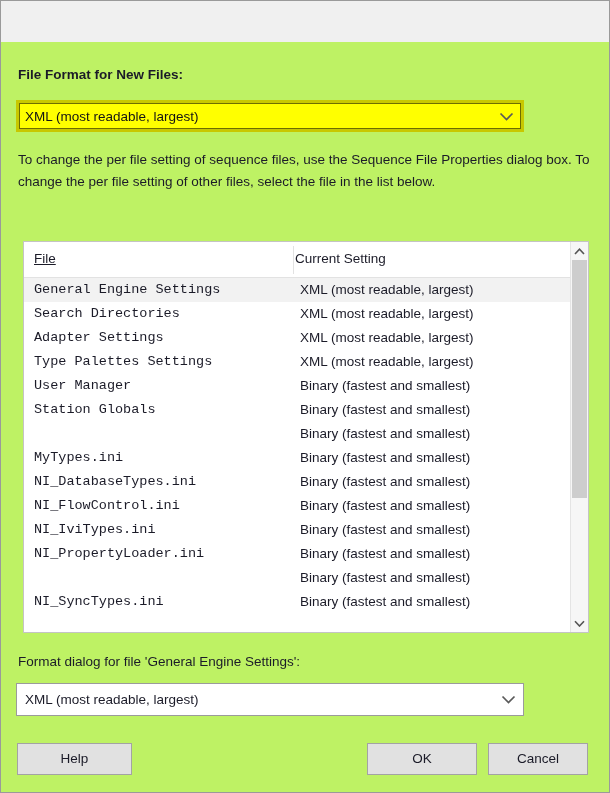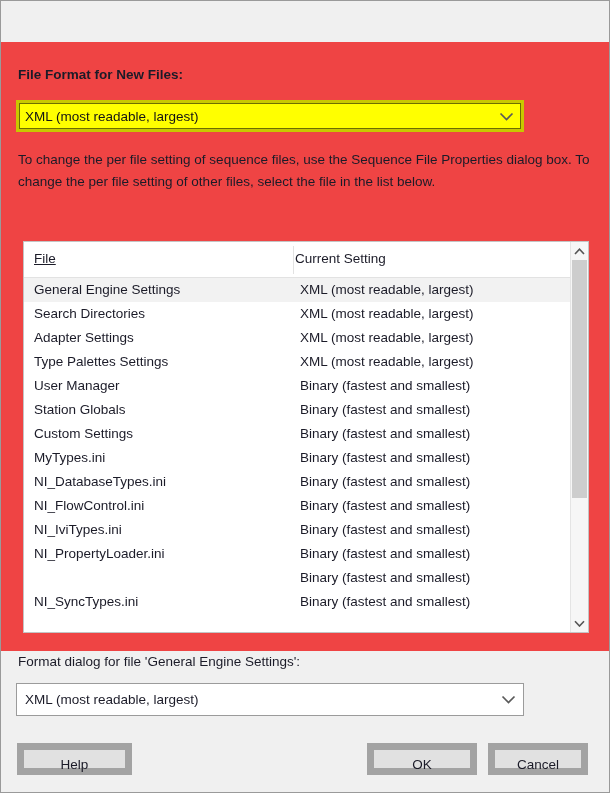--- a/index.html
+++ b/index.html
@@ -48,22 +48,22 @@
     letter-spacing: 0.1px;
     white-space: nowrap;
   }
 
   
   .client {
     position: absolute;
     left: 0;
     top: 41px;
     width: 608px;
-    height: 609px;
-    background: #ef4444;
+    height: 750px;
+    background: #bef264;
   }
 
   .label {
     position: absolute;
     font-size: 13.5px;
     color: #1b1b28;
     white-space: nowrap;
   }
 
   #lbl-file-format { left: 17px; top: 25px; font-weight: 600; }
@@ -172,20 +172,21 @@
     line-height: 24px;
     white-space: nowrap;
   }
   .lv-row.selected { background: #f2f2f2; }
   .lv-row .cell-file {
     position: absolute;
     left: 10px;
     top: 0;
     font-size: 13.5px;
     color: #1b1b28;
+    font-family: Liberation Mono, monospace;
   }
   .lv-row .cell-setting {
     position: absolute;
     left: 276px;
     top: 0;
     font-size: 13.5px;
     color: #1b1b28;
   }
 
   
@@ -229,21 +230,21 @@
   }
 
   
   #lbl-file-setting { left: 17px; top: 612px; }
 
   
   .btn {
     position: absolute;
     box-sizing: border-box;
     background: #e1e1e1;
-    border: 7px solid #a3a3a3;
+    border: 1px solid #a3a3a3;
     font-family: "Liberation Sans", sans-serif;
     font-size: 13.5px;
     color: #1b1b28;
     text-align: center;
     line-height: 30px;
     padding: 0;
     cursor: default;
     white-space: nowrap;
   }
   #btn-help   { left: 16px;  top: 701px; width: 115px; height: 32px; }
@@ -296,21 +297,20 @@
           </div>
           <div class="lv-row">
             <span class="cell-file">User Manager</span>
             <span class="cell-setting">Binary (fastest and smallest)</span>
           </div>
           <div class="lv-row">
             <span class="cell-file">Station Globals</span>
             <span class="cell-setting">Binary (fastest and smallest)</span>
           </div>
           <div class="lv-row">
-            <span class="cell-file">Custom Settings</span>
             <span class="cell-setting">Binary (fastest and smallest)</span>
           </div>
           <div class="lv-row">
             <span class="cell-file">MyTypes.ini</span>
             <span class="cell-setting">Binary (fastest and smallest)</span>
           </div>
           <div class="lv-row">
             <span class="cell-file">NI_DatabaseTypes.ini</span>
             <span class="cell-setting">Binary (fastest and smallest)</span>
           </div>

